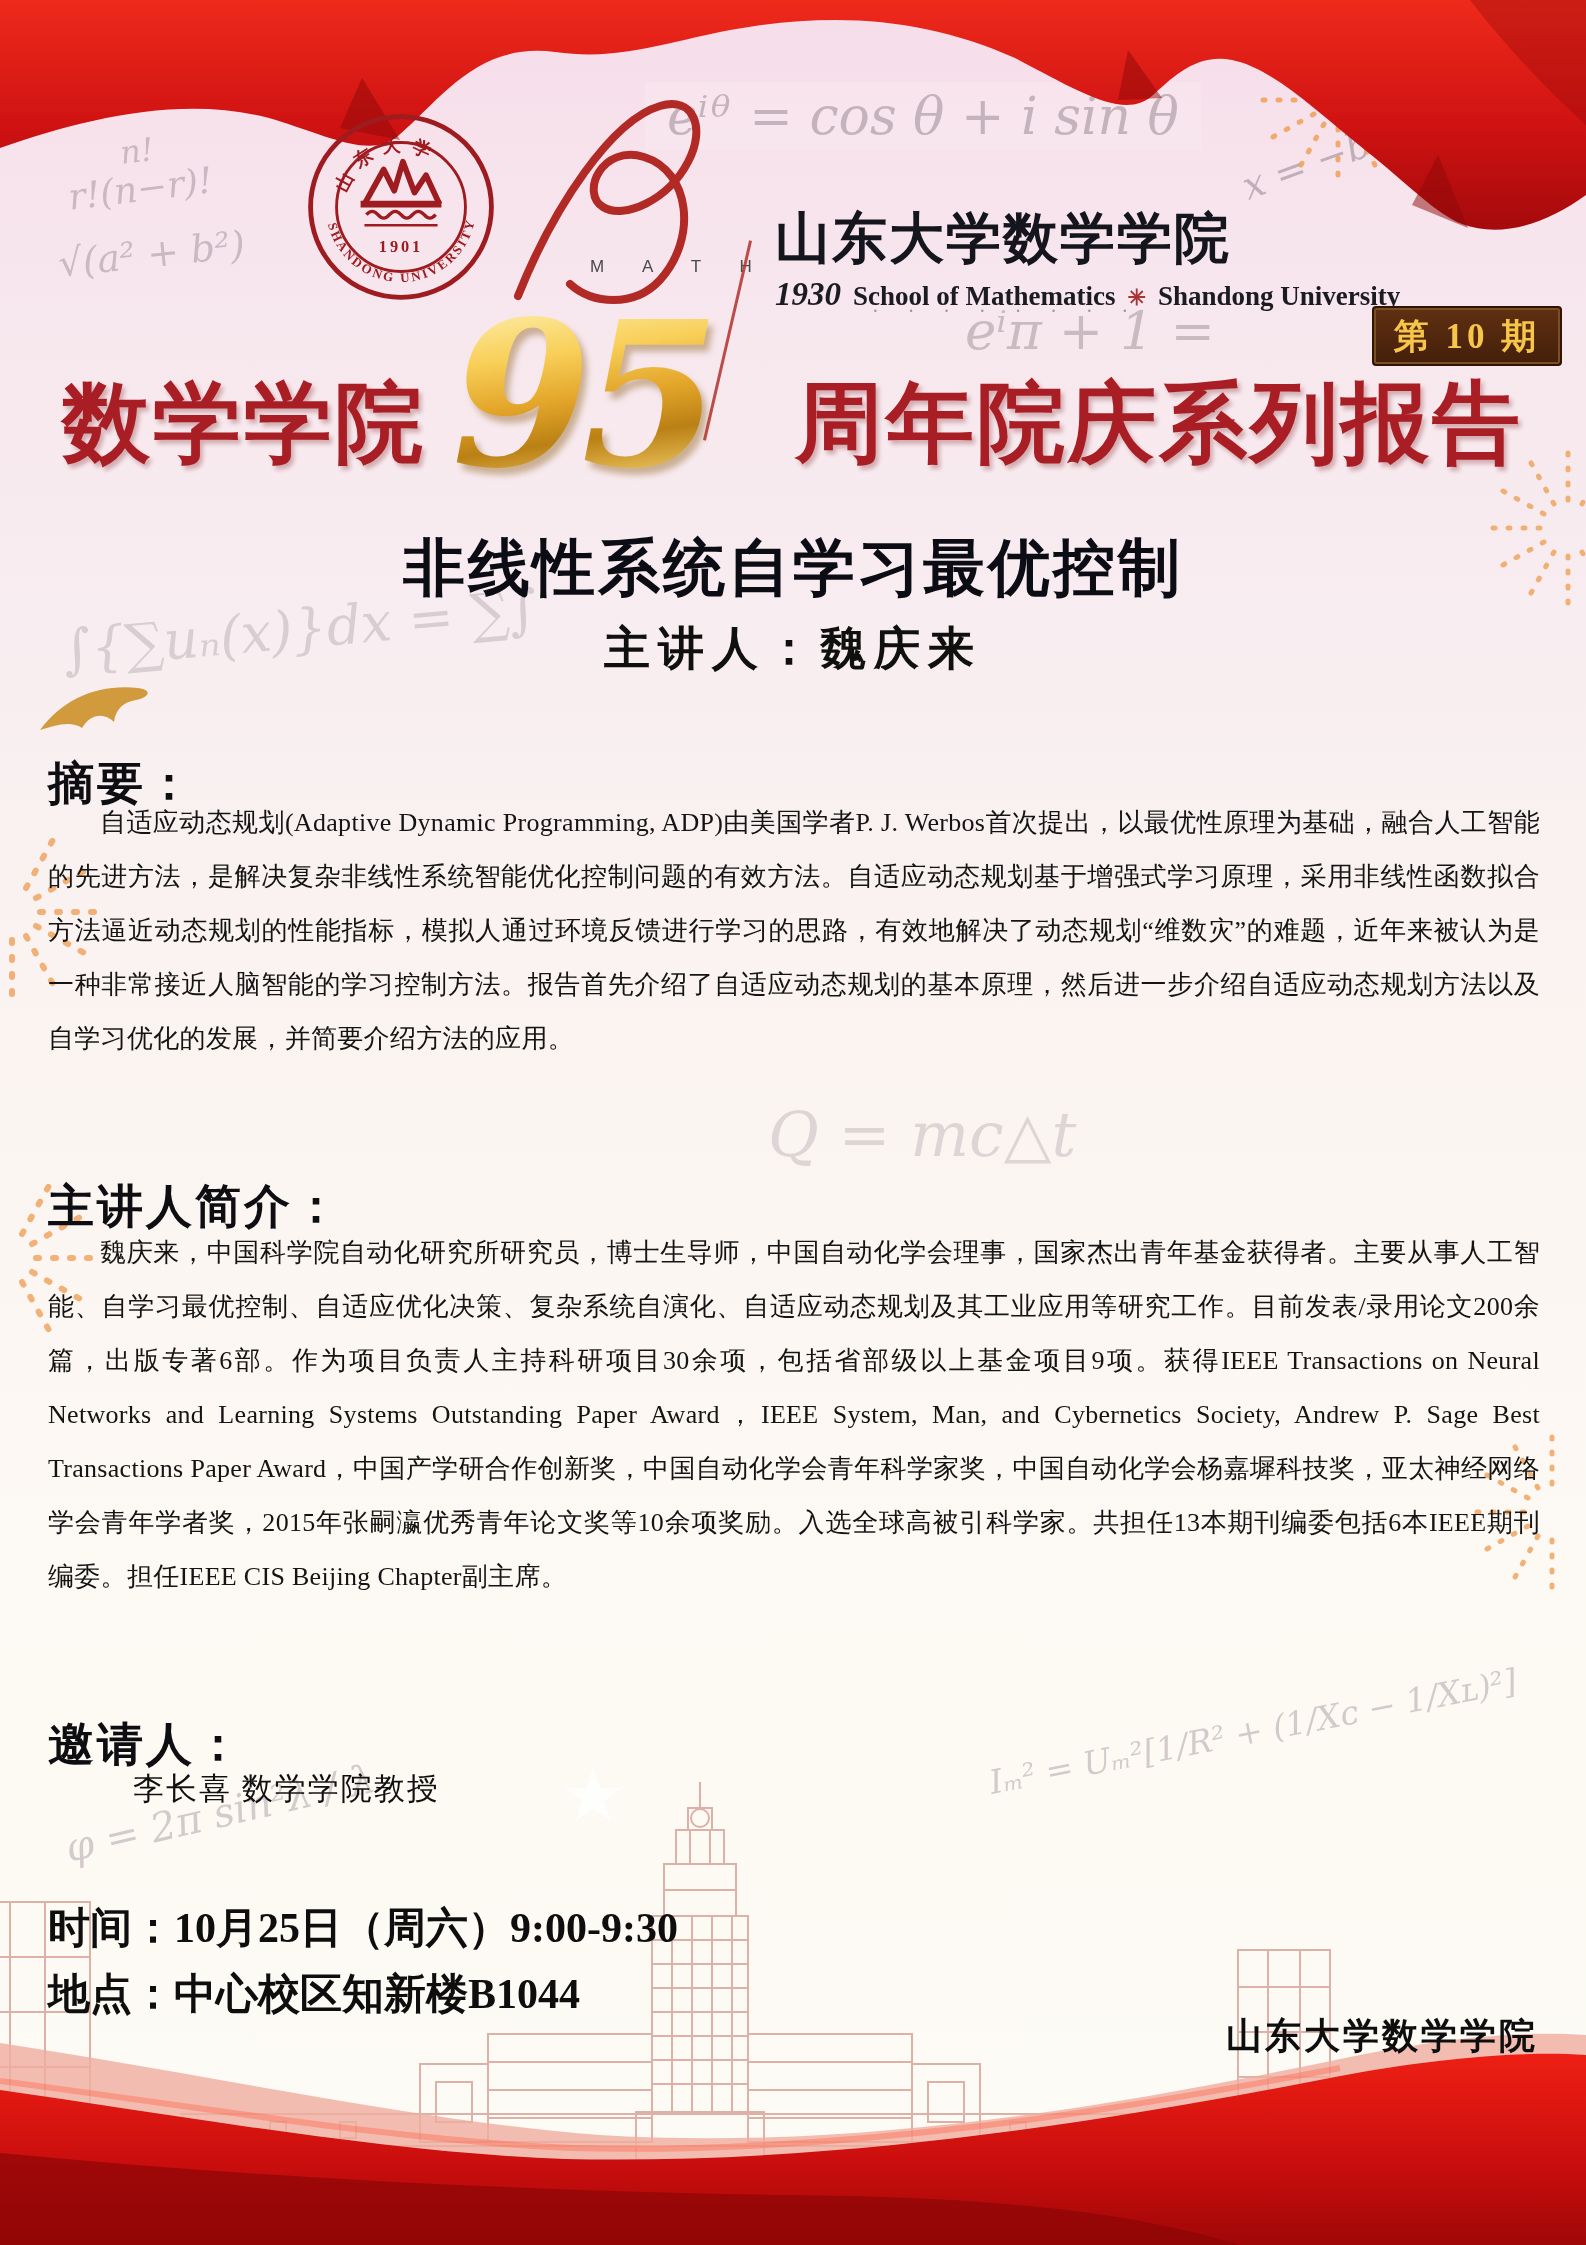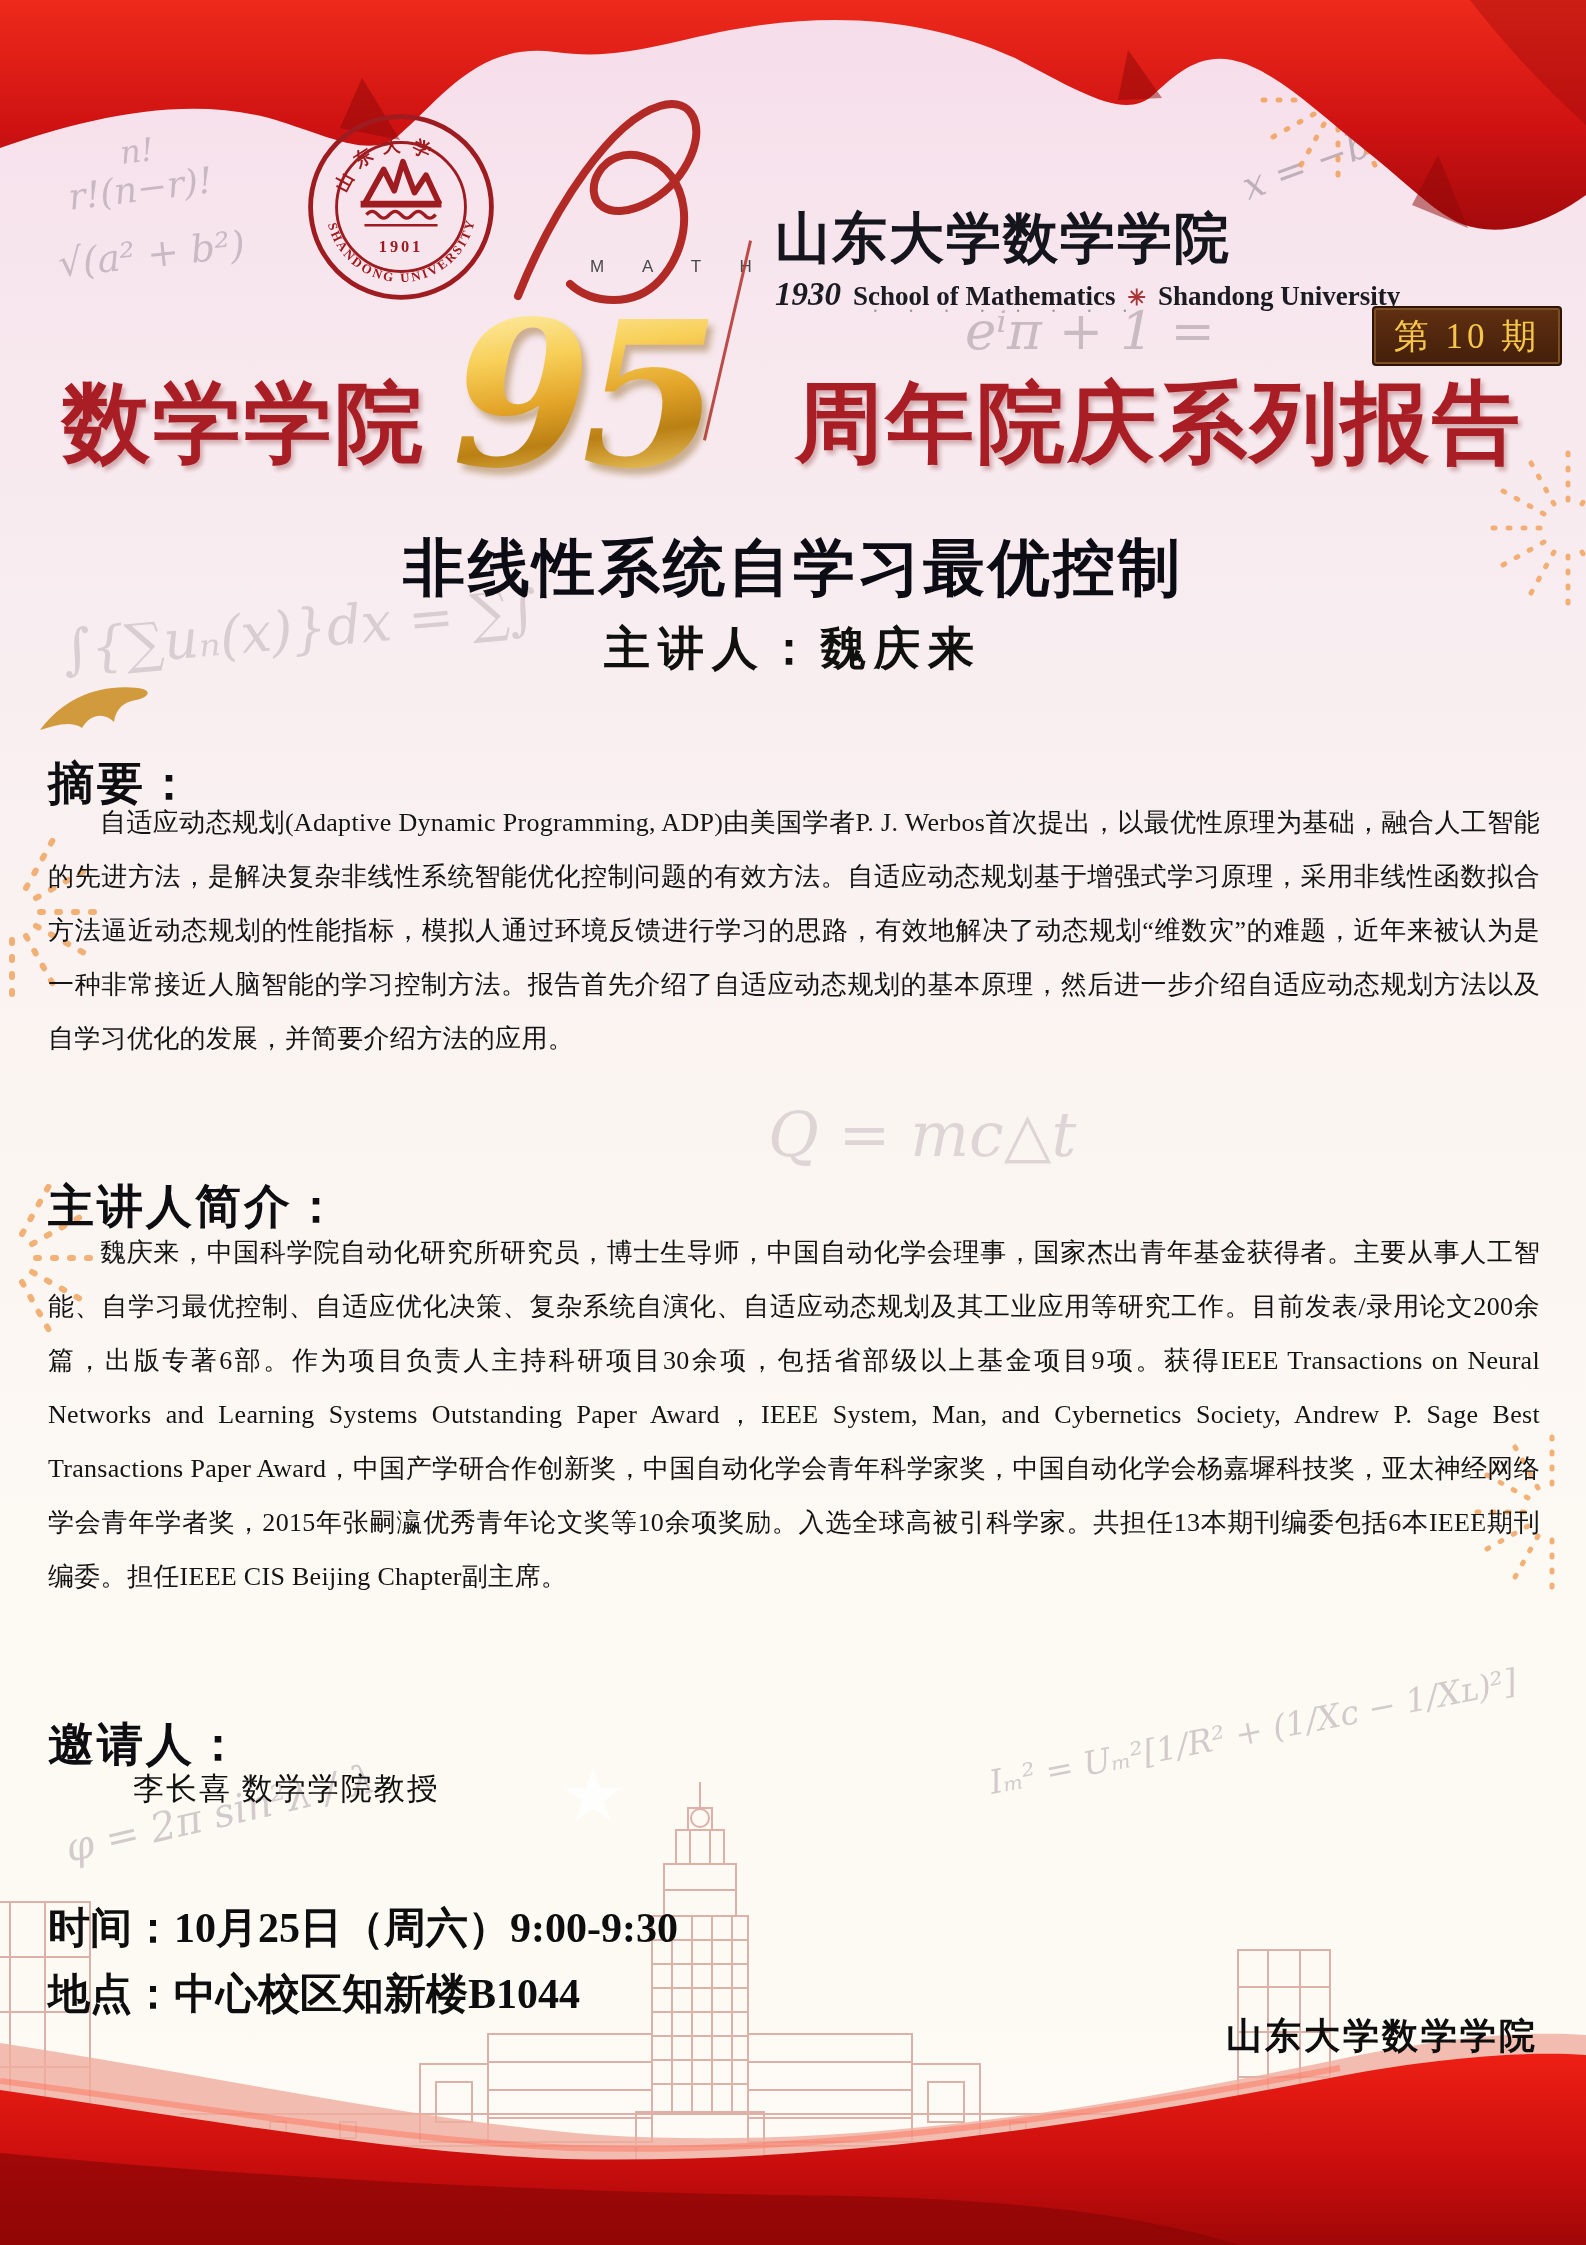--- a/index.html
+++ b/index.html
@@ -31,21 +31,21 @@
   .school-sub{margin-top:8px;display:flex;align-items:baseline;gap:12px;color:#1b1b22;}
   .school-sub .yr{font-style:italic;font-size:33px;font-weight:bold;}
   .school-sub .en{font-size:27px;font-weight:bold;}
   .school-sub .sep{color:#a83434;font-size:22px;font-weight:bold;}
   
   .issue-badge{
     position:absolute;left:1372px;top:306px;width:186px;height:56px;z-index:4;
     background:linear-gradient(180deg,#603012,#441f0a);
     border:2px solid #2d1405;box-shadow:inset 0 0 0 2px #7d4e20;border-radius:4px;
     display:flex;align-items:center;justify-content:center;
-    color:#f6c64a;font-size:35px;font-weight:normal;letter-spacing:4px;
+    color:#f6c64a;font-size:35px;font-weight:bold;letter-spacing:4px;
   }
   
   .title-left,.title-right{position:absolute;top:380px;font-size:88px;font-weight:900;color:#a81e24;
     letter-spacing:3px;text-shadow:3px 4px 4px rgba(110,10,10,.28);z-index:4;line-height:1;}
   .title-left{left:62px;}
   .title-right{left:795px;}
   .title-num{
     position:absolute;left:452px;top:300px;z-index:4;line-height:.95;
     font-family:"DejaVu Serif",serif;font-weight:bold;font-style:italic;font-size:200px;letter-spacing:-10px;
     background:linear-gradient(172deg,#fdeca6 6%,#f8cf58 30%,#e2a428 52%,#ba8014 70%,#f4d06c 94%);
@@ -80,20 +80,21 @@
   .fw3{left:-78px;top:822px;}
   .fw4{left:-82px;top:1168px;}
   .fw5{left:1462px;top:1422px;}
   .bird{position:absolute;left:36px;top:678px;z-index:2;}
 </style>
 </head>
 <body>
 
 <div class="poster">
 
+  <div class="bgf f0">eⁱᶿ = cos θ + i sin θ</div>
   <div class="bgf f1">x = −b ±√(b²−4ac) ∕ 2a</div>
   <div class="bgf f2">n!</div>
   <div class="bgf f3">r!(n−r)!</div>
   <div class="bgf f4">√(a² + b²)</div>
   <div class="bgf f5">eⁱπ + 1 =</div>
   <div class="bgf f6">∫{∑uₙ(x)}dx = ∑∫</div>
   <div class="bgf f7">Q = mc△t</div>
   <div class="bgf f8">Iₘ² = Uₘ²[1/R² + (1/Xᴄ − 1/Xʟ)²]</div>
   <div class="bgf f9">φ = 2π sin²λ ∕ λ</div>
   <div class="star">★</div>

